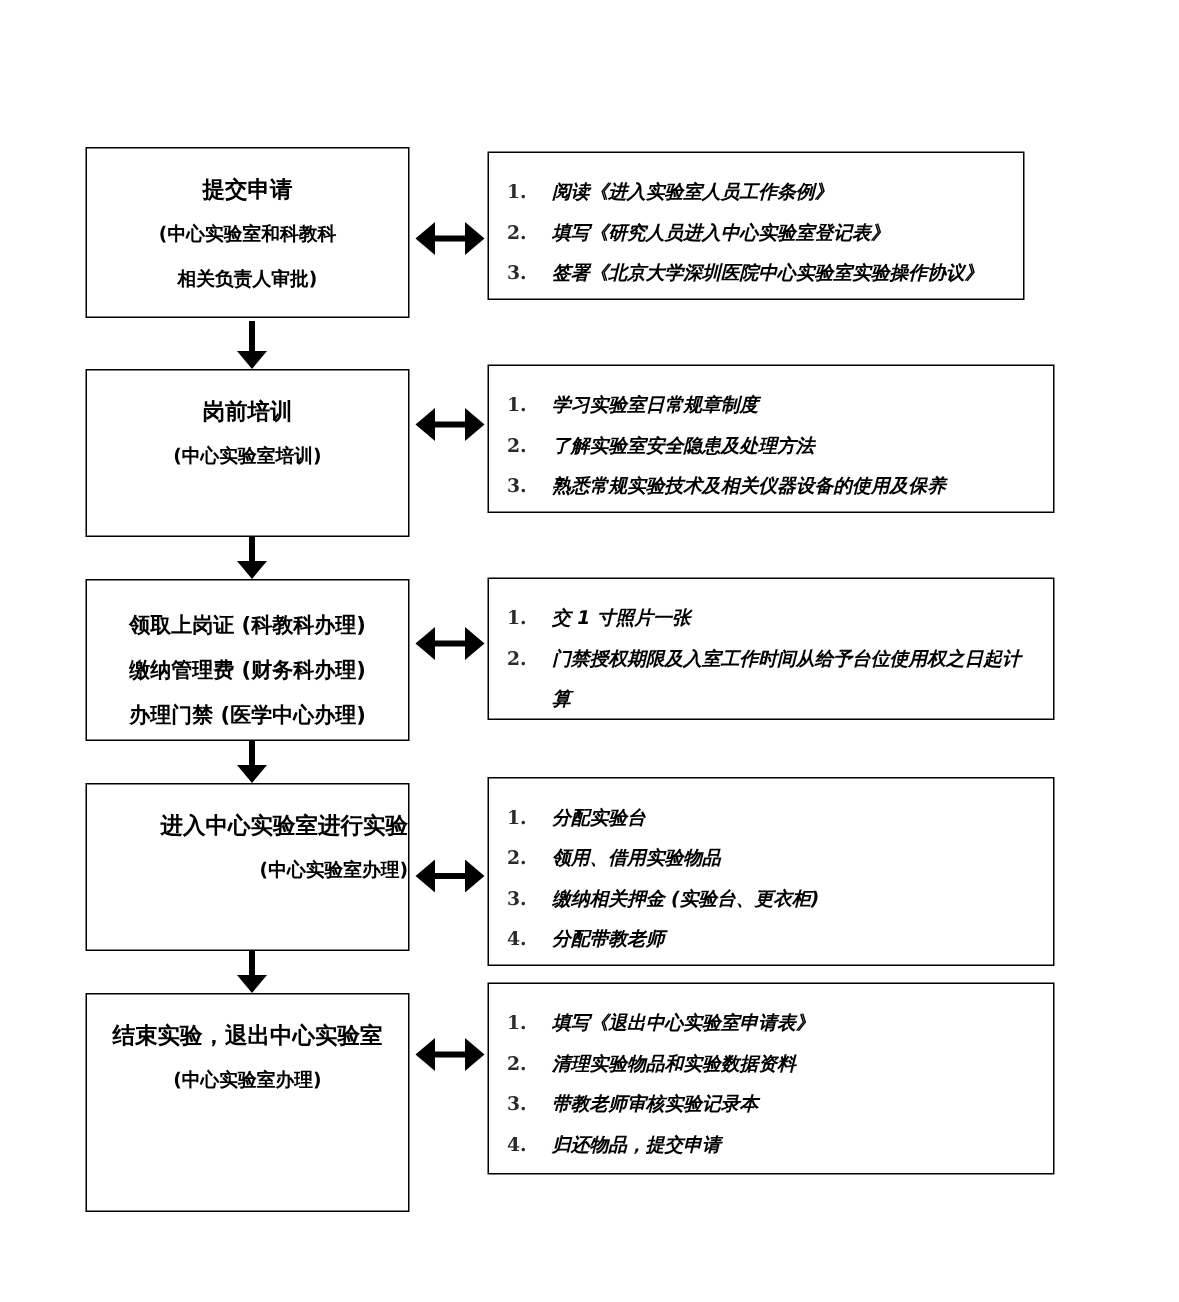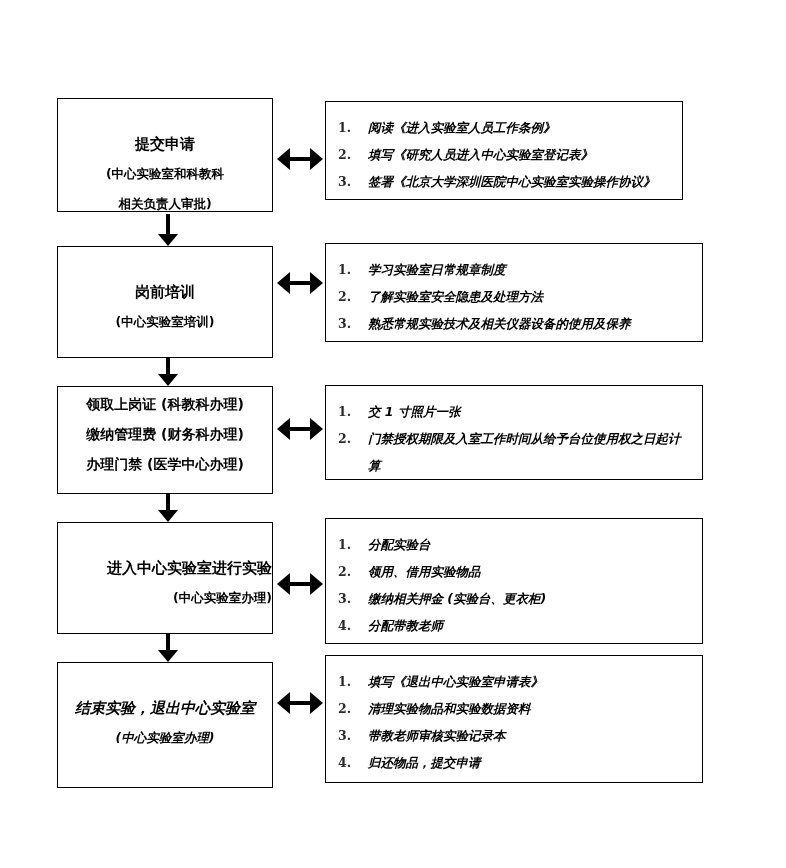--- a/index.html
+++ b/index.html
@@ -38,21 +38,21 @@
     background: #fff;
     box-sizing: border-box;
   }
   .left-box {
     left: 57px;
     width: 216px;
     display: flex;
     flex-direction: column;
     justify-content: flex-start;
     align-items: center;
-    padding-top: 30px;
+    padding-top: 12px;
   }
   .left-box .line {
     font-size: 14px;
     font-weight: bold;
     line-height: 30px;
     white-space: nowrap;
     text-align: center;
   }
   .left-box .line.sub {
     font-size: 12.5px;
@@ -211,21 +211,21 @@
       <span class="num">3.</span>
       <span class="txt">熟悉常规实验技术及相关仪器设备的使用及保养</span>
     </div>
   </div>
 
   <div class="down-arrow" style="top:358px; height:28px;">
     <div class="shaft"></div>
     <div class="head"></div>
   </div>
 
-  <div class="box left-box" style="top:386px; height:108px; padding-top:2px;">
+  <div class="box left-box" style="top:386px; height:108px; padding-top:15px;">
     <div class="line">领取上岗证 (科教科办理)</div>
     <div class="line">缴纳管理费 (财务科办理)</div>
     <div class="line">办理门禁 (医学中心办理)</div>
   </div>
 
   <div class="dbl-arrow" style="top:418px;">
     <div class="head-l"></div>
     <div class="shaft"></div>
     <div class="head-r"></div>
   </div>
@@ -274,21 +274,21 @@
       <span class="num">4.</span>
       <span class="txt">分配带教老师</span>
     </div>
   </div>
 
   <div class="down-arrow" style="top:634px; height:28px;">
     <div class="shaft"></div>
     <div class="head"></div>
   </div>
 
-  <div class="box left-box" style="top:662px; height:126px;font-style:italic;">
+  <div class="box left-box" style="top:662px; height:146px;">
     <div class="line title-line">结束实验，退出中心实验室</div>
     <div class="line sub">(中心实验室办理)</div>
   </div>
 
   <div class="dbl-arrow" style="top:692px;">
     <div class="head-l"></div>
     <div class="shaft"></div>
     <div class="head-r"></div>
   </div>
 

